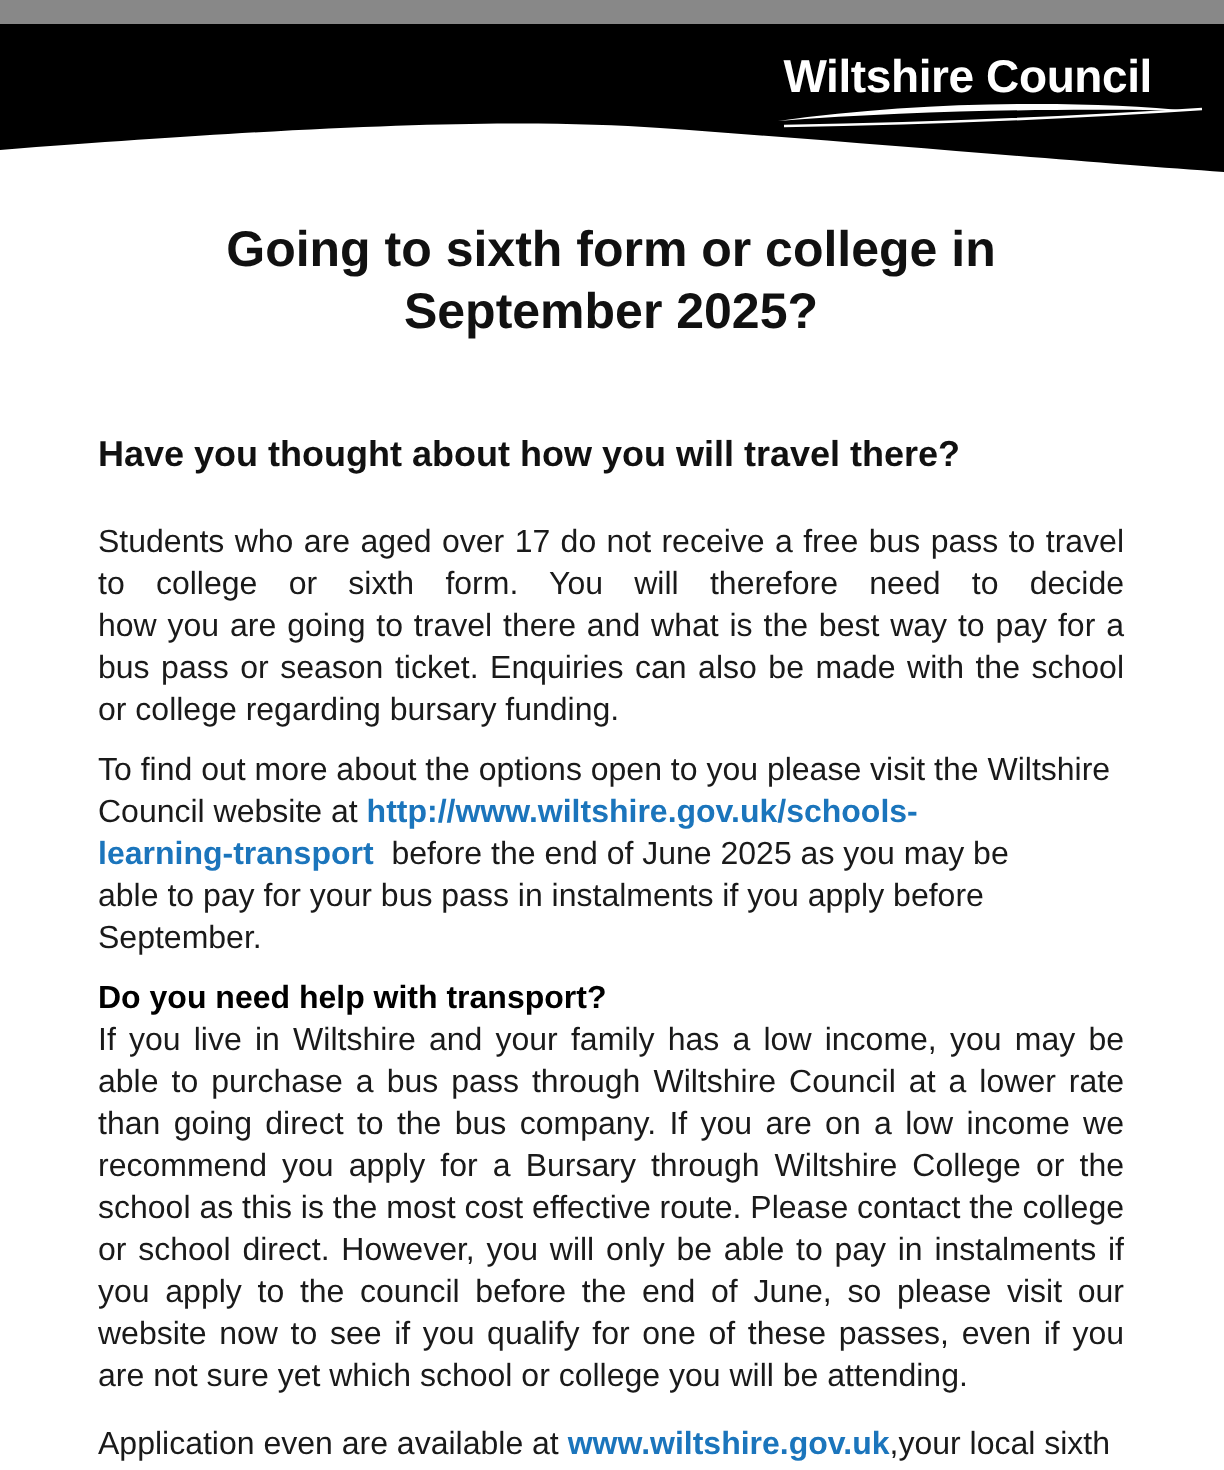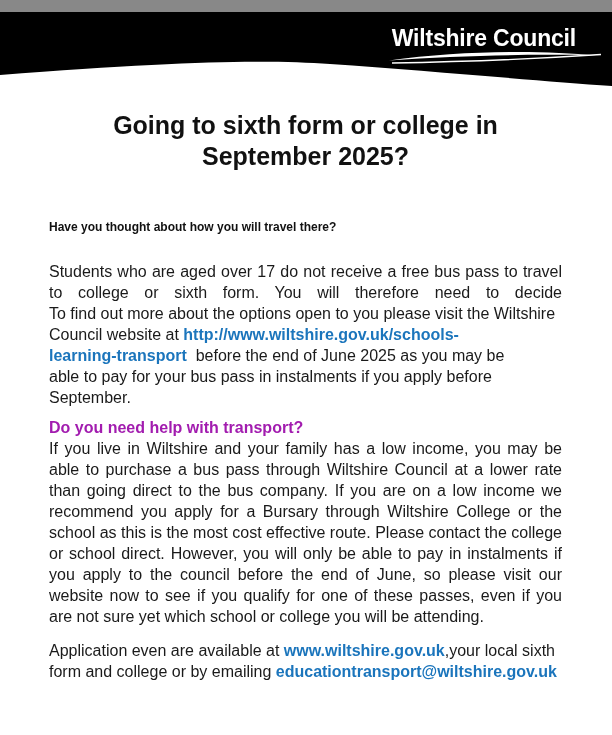--- a/index.html
+++ b/index.html
@@ -30,37 +30,37 @@
   .content { padding:0 50px 0 49px; }
   .title {
     margin:20px 0 0;
     text-align:center;
     font-size:25px; line-height:31px; font-weight:bold;
     white-space:pre-line;
     color:#111;
   }
   .subtitle {
     margin:43px 0 22px;
-    font-size:12px; line-height:24px; font-weight:bold;
+    font-size:18px; line-height:24px; font-weight:bold;
     color:#111;
   }
   .para {
     margin:0;
     font-size:16px; line-height:21px;
   }
   .para.justify     { text-align:justify; }
   .para.justify-all { text-align:justify; text-align-last:justify; }
   .para.left        { text-align:left; }
   .para.prewrap     { white-space:pre-wrap; }
   .gap-sm { margin-bottom:9px; }
   .gap-md { margin-bottom:13px; }
   .body-heading {
     margin:0;
     font-size:16px; line-height:21px; font-weight:bold;
-    color:#a21caf;
+    color:#000000;
   }
   .link {
     color:var(--link-color,#1b75bc);
     font-weight:bold;
     text-decoration:none;
     cursor:pointer;
   }
 </style>
 </head>
 <body>
@@ -75,20 +75,21 @@
     </svg>
     <div class="logo">Wiltshire Council</div>
   </div>
 
   <div class="content">
     <h1 class="title">Going to sixth form or college in
 September 2025?</h1>
     <h2 class="subtitle">Have you thought about how you will travel there?</h2>
     <div>
         <p class="para justify-all"><span>Students who are aged over 17 do not receive a free bus pass to travel to college or sixth form. You will therefore need to decide</span></p>
+        <p class="para justify gap-sm"><span>how you are going to travel there and what is the best way to pay for a bus pass or season ticket. Enquiries can also be made with the school or college regarding bursary funding.</span></p>
         <p class="para left prewrap gap-sm"><span>To find out more about the options open to you please visit the Wiltshire Council website at </span><a class="link">http://www.wiltshire.gov.uk/schools-
 learning-transport</a><span>  before the end of June 2025 as you may be
 able to pay for your bus pass in instalments if you apply before September.</span></p>
         <h3 class="body-heading">Do you need help with transport?</h3>
         <p class="para justify gap-md"><span>If you live in Wiltshire and your family has a low income, you may be able to purchase a bus pass through Wiltshire Council at a lower rate than going direct to the bus company. If you are on a low income we recommend you apply for a Bursary through Wiltshire College or the school as this is the most cost effective route. Please contact the college or school direct. However, you will only be able to pay in instalments if you apply to the council before the end of June, so please visit our website now to see if you qualify for one of these passes, even if you are not sure yet which school or college you will be attending.</span></p>
         <p class="para left"><span>Application even are available at </span><a class="link">www.wiltshire.gov.uk</a><span>,your local sixth form and college or by emailing </span><a class="link">educationtransport@wiltshire.gov.uk</a></p>
       </div>
   </div>
 
 </div>

